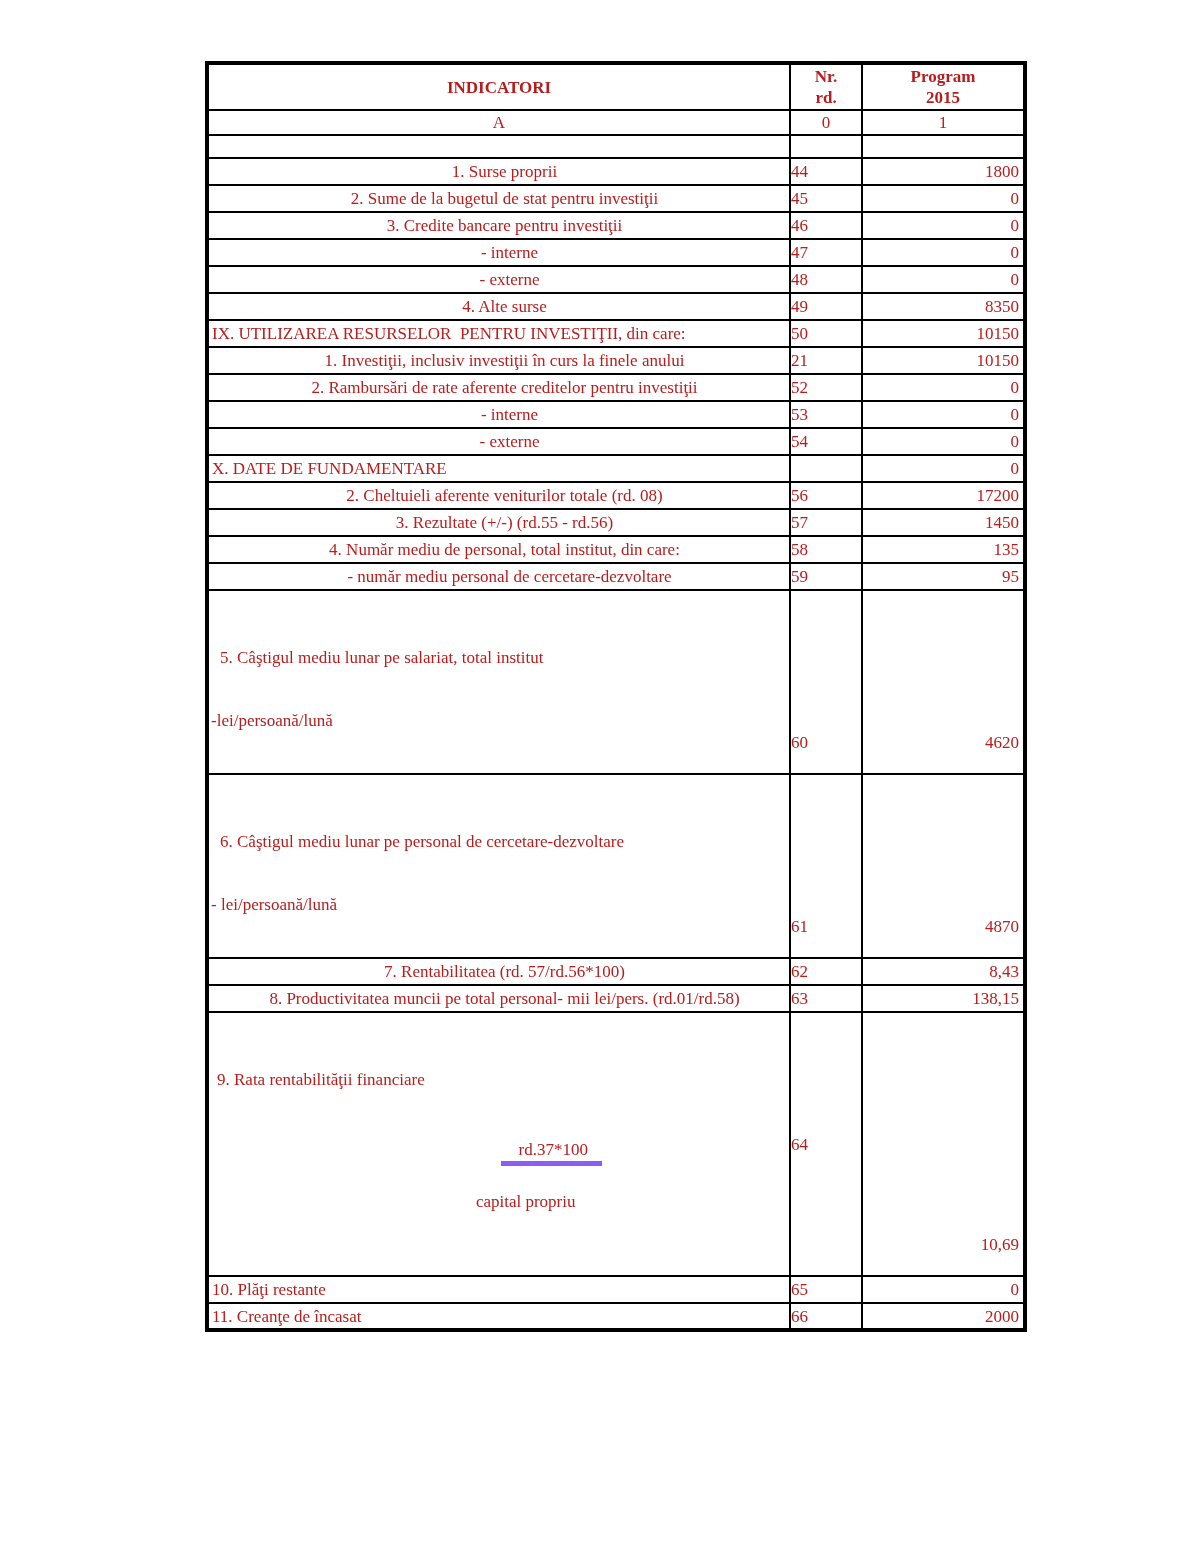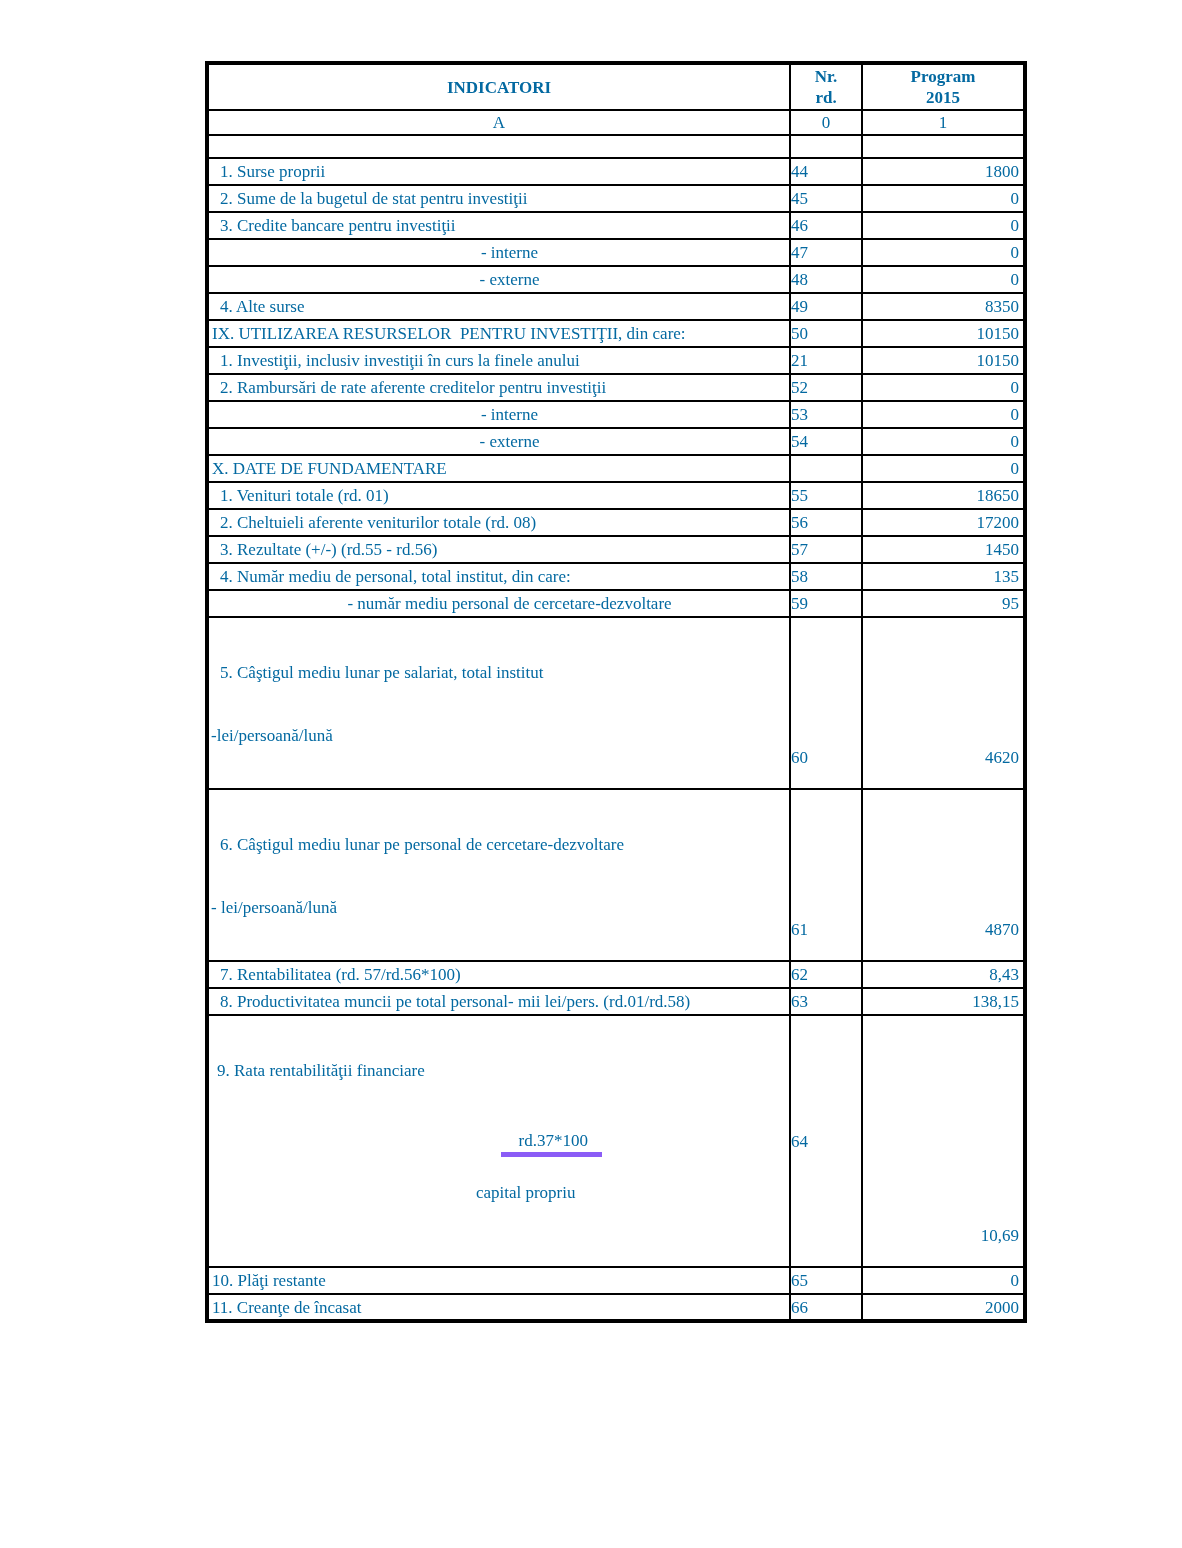--- a/index.html
+++ b/index.html
@@ -2,21 +2,21 @@
 <html><head>
 <meta charset="utf-8">
 <style>
   * { margin: 0; padding: 0; box-sizing: border-box; }
   html, body { background: #ffffff; }
   .page {
     position: relative;
     width: 1182px;
     height: 1548px;
     background: #ffffff;
-    color: #0369a1;
+    color: #b91c1c;
     font-family: "Liberation Serif", serif;
   }
   table.report {
     position: absolute;
     left: 205px;
     top: 61px;
     width: 818px;
     border-collapse: collapse;
     table-layout: fixed;
     border: 4px solid #000000;
@@ -33,27 +33,27 @@
   }
   tr.header-row { height: 47px; }
   tr.header-row th { font-weight: bold; text-align: center; }
   tr.subheader-row { height: 25px; }
   tr.subheader-row td { text-align: center; }
   tr.spacer-row { height: 23px; }
   tbody tr.single { height: 27px; }
   tbody tr.tall { height: 56px; }
   tbody tr.formula { height: 70px; }
   td.label { text-align: left; white-space: pre-wrap; }
-  td.label.ind1 { padding-left: 11px; }
+  td.label.ind1 { padding-left: 11px; text-align: center; }
   td.label.ind0 { padding-left: 3px; }
   td.label.sub  { padding-left: 21px; text-align: center; }
   td.nr  { text-align: left; }
   td.val { text-align: right; padding-right: 4px; }
   td.vbottom { vertical-align: bottom; padding-bottom: 20px; }
-  tr.tall td.label, tr.formula td.label { vertical-align: top; padding-top: 2px; }
+  tr.tall td.label, tr.formula td.label { vertical-align: top; padding-top: 14px; }
   .tall-line1 { padding-left: 11px; }
   .tall-line2 { padding-left: 2px; }
   .formula-label { padding-left: 8px; }
   .fraction { display: inline-block; margin-left: 198px; margin-top: 7px; text-align: center; }
   .fraction .num { display: inline-block; padding: 0 14px 1px 18px; border-bottom: 5px solid #8b5cf6; }
   .fraction .den { padding-top: 4px; }
 </style>
 </head>
 <body>
 
@@ -142,25 +142,20 @@
         <td class="label sub">- externe</td>
         <td class="nr">54</td>
         <td class="val">0</td>
       </tr>
       <tr class="single">
         <td class="label ind0">X. DATE DE FUNDAMENTARE</td>
         <td class="nr"></td>
         <td class="val">0</td>
       </tr>
       <tr class="single">
-        <td class="label ind1">1. Venituri totale (rd. 01)</td>
-        <td class="nr">55</td>
-        <td class="val">18650</td>
-      </tr>
-      <tr class="single">
         <td class="label ind1">2. Cheltuieli aferente veniturilor totale (rd. 08)</td>
         <td class="nr">56</td>
         <td class="val">17200</td>
       </tr>
       <tr class="single">
         <td class="label ind1">3. Rezultate (+/-) (rd.55 - rd.56)</td>
         <td class="nr">57</td>
         <td class="val">1450</td>
       </tr>
       <tr class="single">

